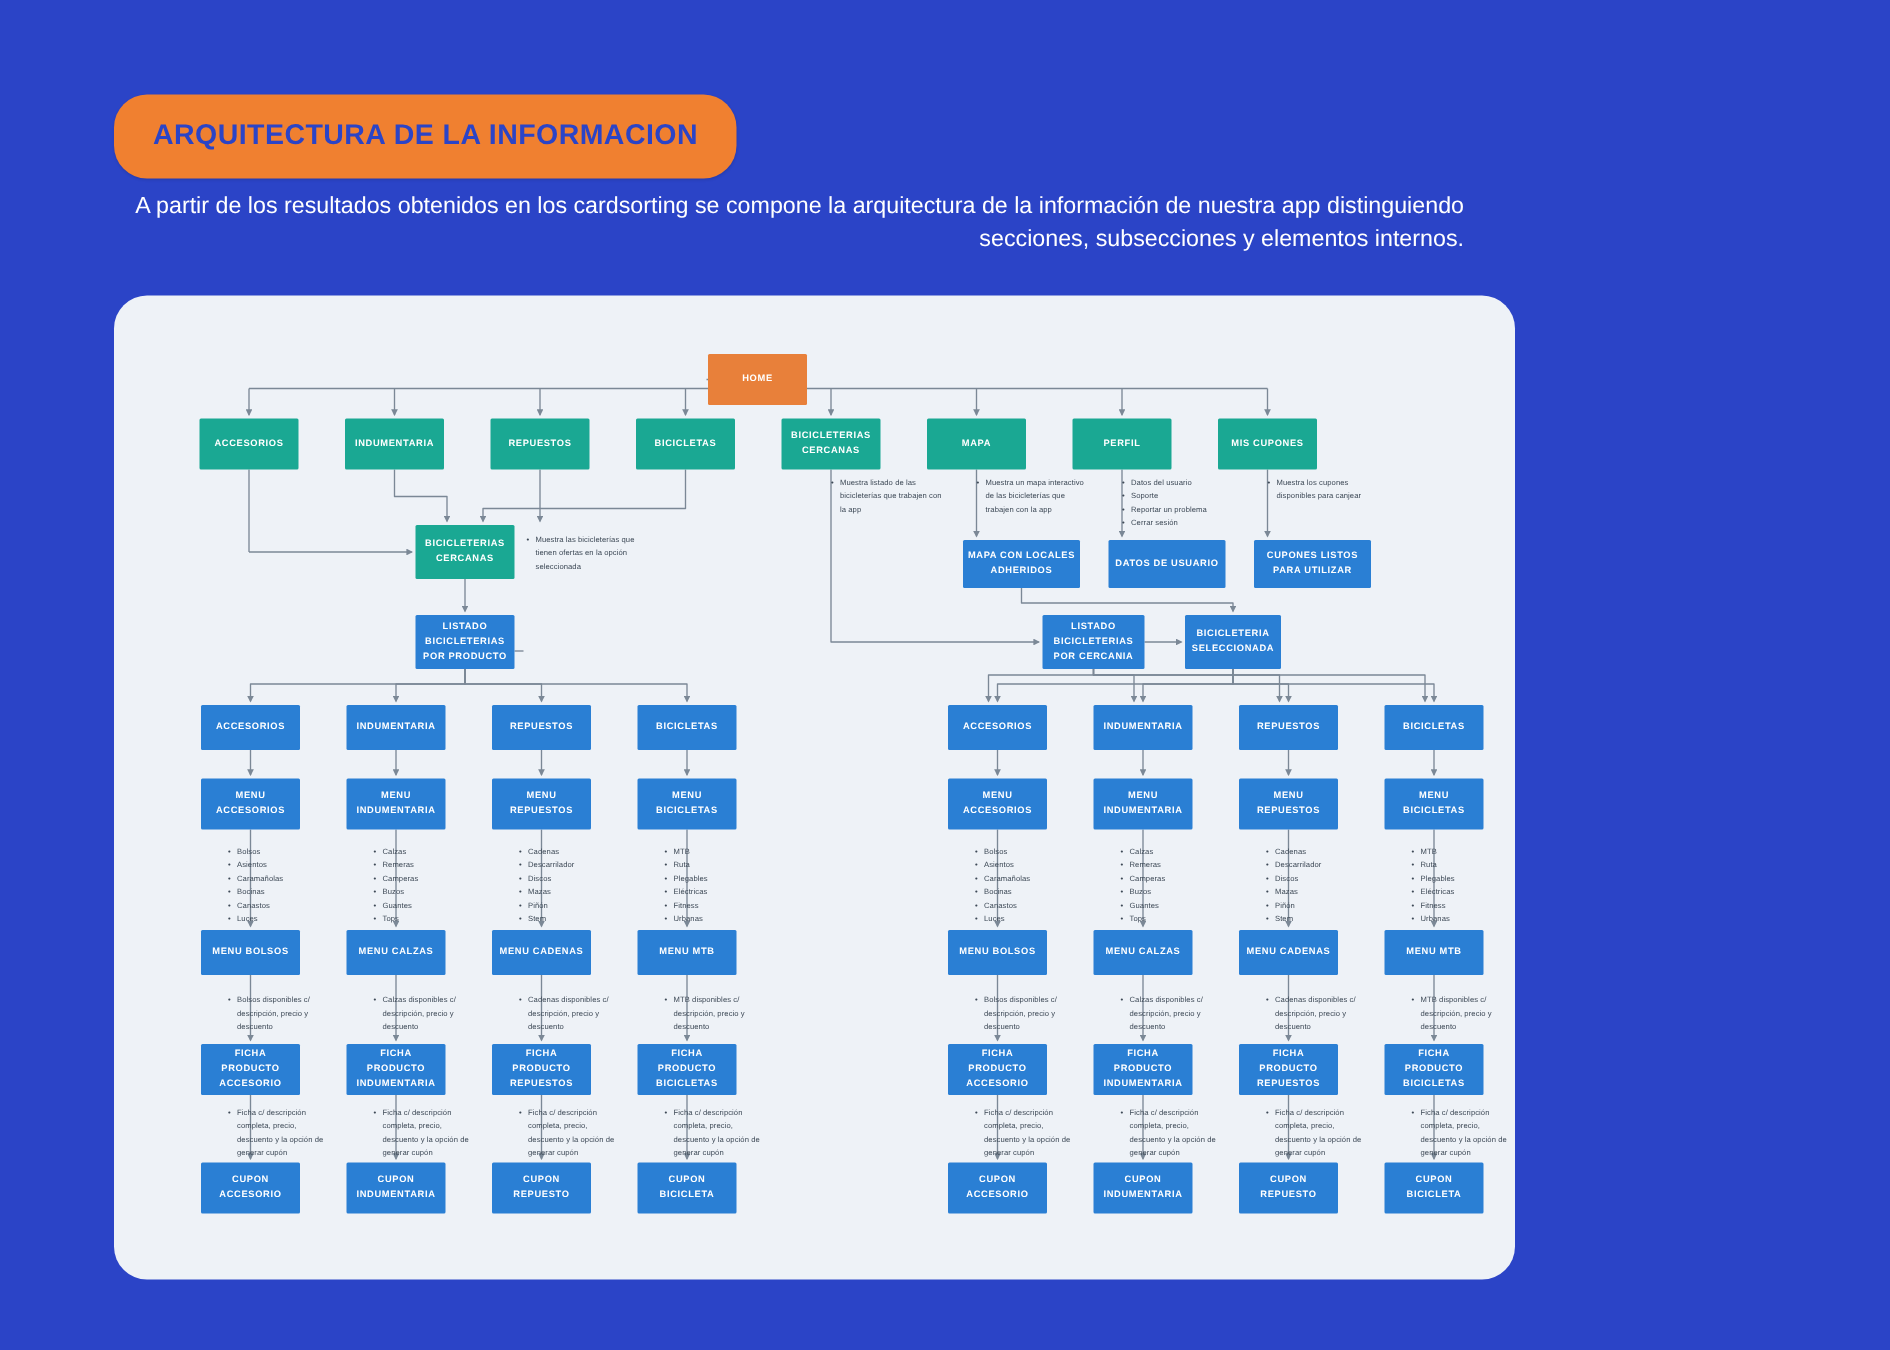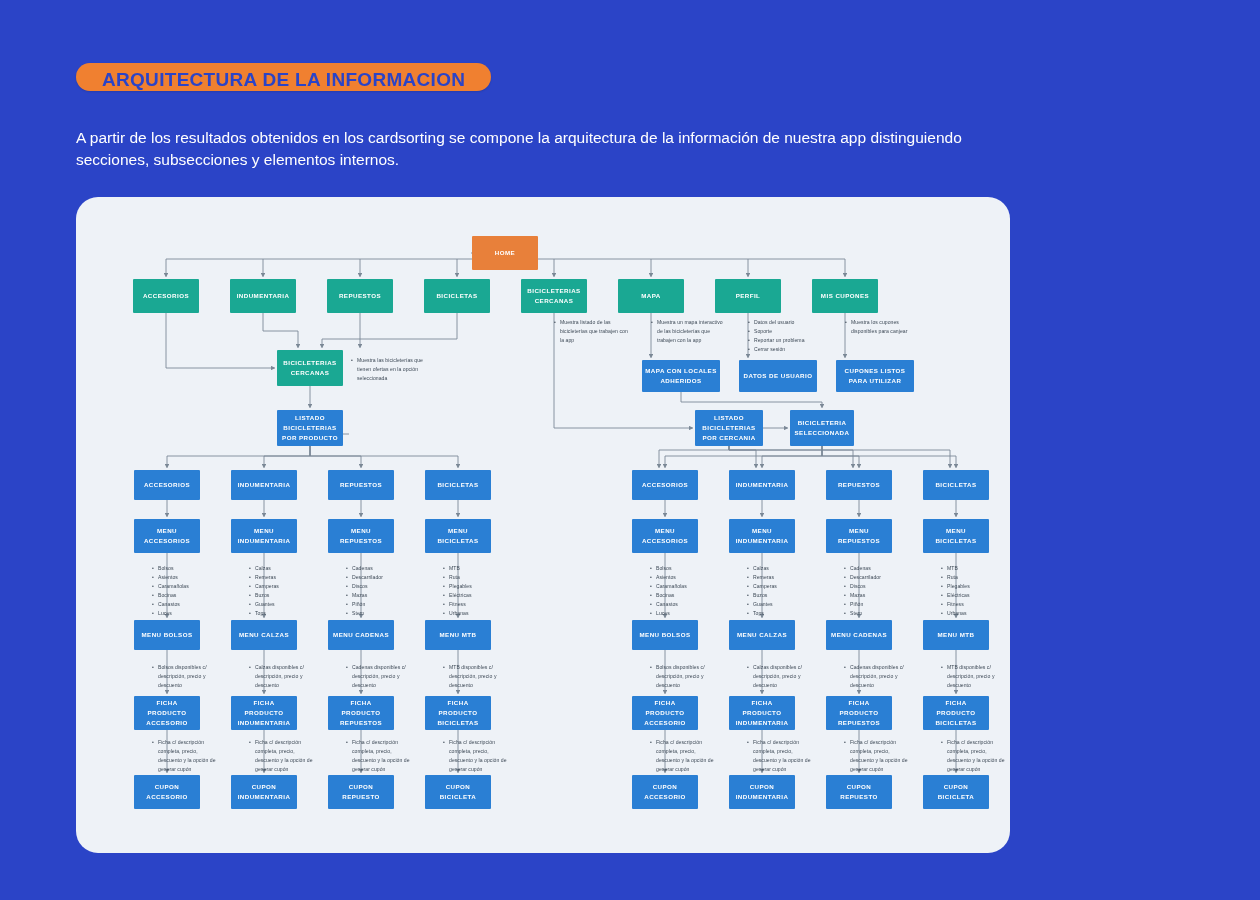--- a/index.html
+++ b/index.html
@@ -7,32 +7,32 @@
     width: 1260px; height: 900px;
     background: #2b44c7;
     font-family: "Liberation Sans", sans-serif;
     overflow: hidden;
   }
   .page { position: relative; width: 1260px; height: 900px; }
 
   
   .title-pill {
     position: absolute; left: 76px; top: 63px;
-    height: 28px; padding: 0 26px;
+    height: 56px; padding: 0 26px;
     background: #f08030; border-radius: 22px;
-    display: flex; align-items: flex-end;
+    display: flex; align-items: center;
     box-shadow: 0 1px 2px rgba(0,0,0,.12);
   }
   .title-pill span {
     color: #2b44c7; font-size: 19px; font-weight: bold;
     letter-spacing: .3px;
   }
   .intro {
     position: absolute; left: 76px; top: 127px; width: 900px;
-    color: #ffffff; font-size: 15.5px; line-height: 1.42;
+    color: #ffffff; font-size: 15.5px; line-height: 1.42; text-align: right;
   }
 
   
   .card {
     position: absolute; left: 76px; top: 197px;
     width: 934px; height: 656px;
     background: #eef2f7; border-radius: 22px;
   }
   .canvas { position: absolute; inset: 0; }
   .canvas svg { position: absolute; left: 0; top: 0; }

